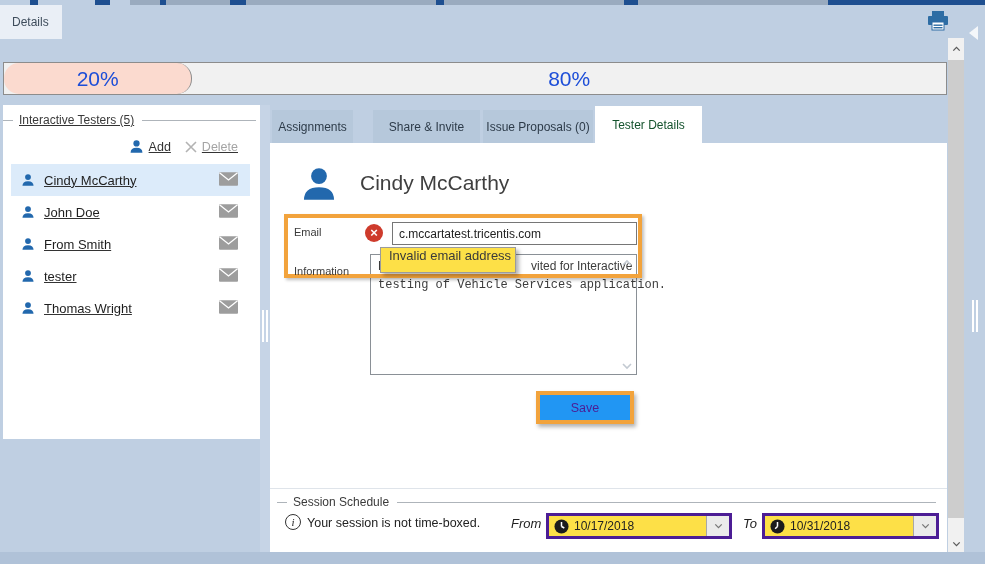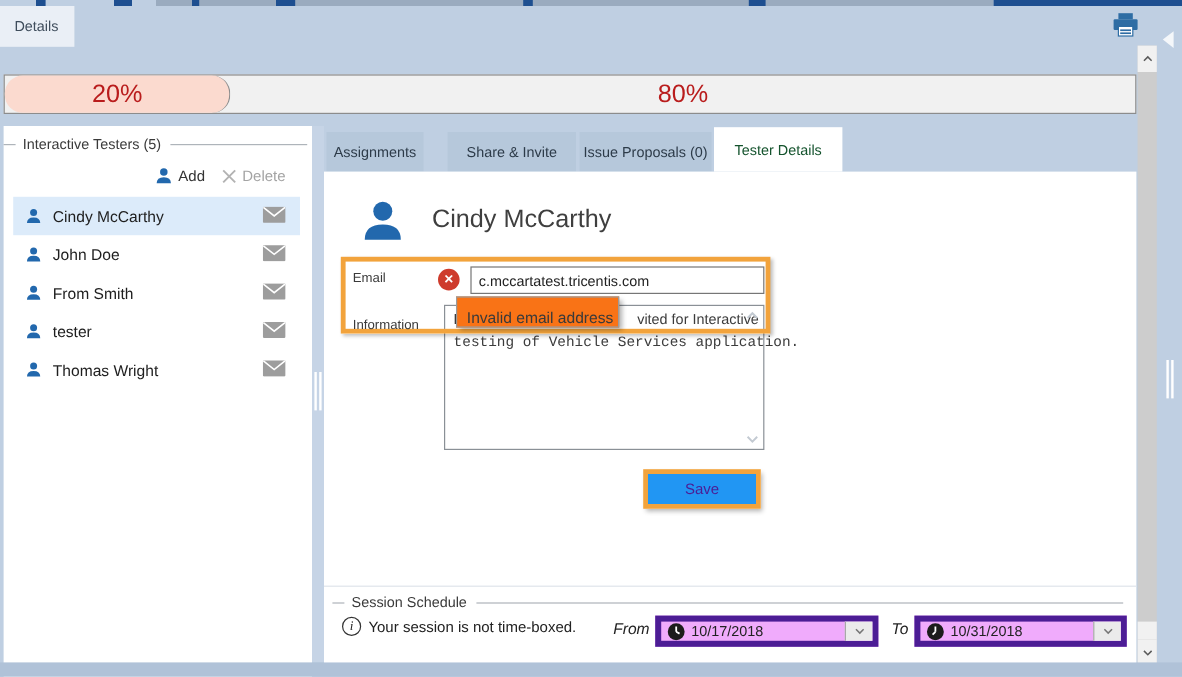--- a/index.html
+++ b/index.html
@@ -29,25 +29,25 @@
     display:flex;align-items:center;padding-left:12px;font-size:12px;color:#3f4d5c;}
 
   
   #print-icon{left:926px;top:10px;width:24px;height:22px;}
   
   #collapse-triangle{left:969px;top:26px;width:0;height:0;
     border-top:7px solid transparent;border-bottom:7px solid transparent;border-right:9px solid #f4f7fa;}
 
   
   #progress{left:3px;top:62px;width:944px;height:33px;border:1px solid #8c8c8c;display:flex;background:#f1f1f1;}
-  #progress .seg{display:flex;align-items:center;justify-content:center;font-size:21px;color:#b91c1c;border-radius:15px;}
+  #progress .seg{display:flex;align-items:center;justify-content:center;font-size:21px;color:#1d4ed8;border-radius:15px;}
   #progress .seg.done{background:var(--color-progress_pink);border-right:1px solid #8c8c8c;}
 
   
-  #sidebar{left:3px;top:105px;width:257px;height:459px;background:#fff;}
+  #sidebar{left:3px;top:105px;width:257px;height:334px;background:#fff;text-decoration:underline;}
   .group-head{display:flex;align-items:center;height:14px;}
   #sidebar .group-head{margin-top:8px;}
   .gh-dash{width:10px;height:1px;background:#aeb4ba;margin-right:6px;}
   .gh-line{flex:1;height:1px;background:#aeb4ba;margin-left:8px;margin-right:4px;}
   .gh-label{font-size:12px;color:#3a3a3a;white-space:nowrap;}
   #sidebar-actions{display:flex;justify-content:flex-end;align-items:center;gap:14px;margin:12px 22px 10px 0;}
   .action-btn{display:flex;align-items:center;gap:5px;font-size:12.5px;cursor:default;}
   #add-button{color:#333;}
   #delete-button{color:#a4a4a4;}
   .tester-row{position:relative;height:32px;display:flex;align-items:center;
@@ -85,38 +85,38 @@
   #email-input{position:absolute;left:122px;top:79px;width:245px;height:23px;border:1px solid #767676;
     font-family:"Liberation Sans",sans-serif;font-size:12px;color:#222;padding-left:6px;z-index:41;background:#fff;}
   #info-textarea{position:absolute;left:100px;top:111px;width:267px;height:121px;border:1px solid #8a9096;background:#fff;z-index:10;}
   #info-textarea .frag{position:absolute;font-size:12px;color:#3c3c3c;white-space:nowrap;}
   #frag-start{left:7px;top:4px;}
   #frag-line1{left:160px;top:4px;}
   #frag-line2{left:7px;top:23px;font-family:Liberation Mono, monospace;}
   .ta-chevron{position:absolute;right:3px;width:12px;height:10px;}
   #ta-up{top:3px;} #ta-down{bottom:3px;}
 
-  #tooltip{position:absolute;left:110px;top:104px;width:136px;height:26px;background:#f97316;
+  #tooltip{position:absolute;left:110px;top:104px;width:136px;height:26px;background:#fde047;
     border:1px solid #9b9b9b;box-shadow:3px 3px 4px rgba(0,0,0,.3);z-index:50;
-    font-size:13px;color:#3a3a3a;display:flex;align-items:flex-end;padding-left:8px;white-space:nowrap;}
+    font-size:13px;color:#3a3a3a;display:flex;align-items:flex-start;padding-left:8px;white-space:nowrap;}
 
   #save-outline{position:absolute;left:266px;top:248px;width:98px;height:33px;
     border:4px solid var(--color-accent_orange);box-shadow:2px 3px 4px rgba(0,0,0,.3);z-index:30;}
   #save-button{width:100%;height:100%;background:var(--color-save_blue);color:#4c1d95;
     display:flex;align-items:center;justify-content:center;font-size:12.5px;}
 
   #schedule-sep{position:absolute;left:0;top:345px;width:677px;height:1px;background:#dfe4ea;}
   #schedule-head{position:absolute;left:7px;top:352px;width:663px;}
   #info-icon{position:absolute;left:15px;top:371px;width:16px;height:16px;border:1px solid #333;border-radius:50%;
     font-size:11px;font-style:italic;font-family:"Liberation Serif",serif;line-height:14px;text-align:center;color:#222;}
   #session-info-text{position:absolute;left:37px;top:373px;font-size:12.5px;color:#222;}
   .combo-label{position:absolute;font-size:13px;color:#222;font-style:italic;}
   #from-label{left:241px;top:373px;}
   #to-label{left:473px;top:373px;}
-  .combo{position:absolute;top:370px;height:26px;background:#f0abfc;border:5px solid #4c1d95;display:flex;align-items:center;}
+  .combo{position:absolute;top:370px;height:26px;background:#fde047;border:3px solid #4c1d95;display:flex;align-items:center;}
   #from-combo{left:276px;width:186px;}
   #to-combo{left:492px;width:177px;}
   .combo .clock{margin:0 5px 0 5px;flex:0 0 auto;}
   .combo .val{flex:1;font-size:12px;color:#222;}
   .dd-btn{width:23px;height:100%;background:#ebebeb;border-left:1px solid #a8a8a8;
     display:flex;align-items:center;justify-content:center;}
 
   
   #scrollbar{left:948px;top:38px;width:16px;height:517px;background:#cdcdcd;}
   .sb-btn{position:absolute;left:0;width:16px;height:22px;background:#f1f1f1;

